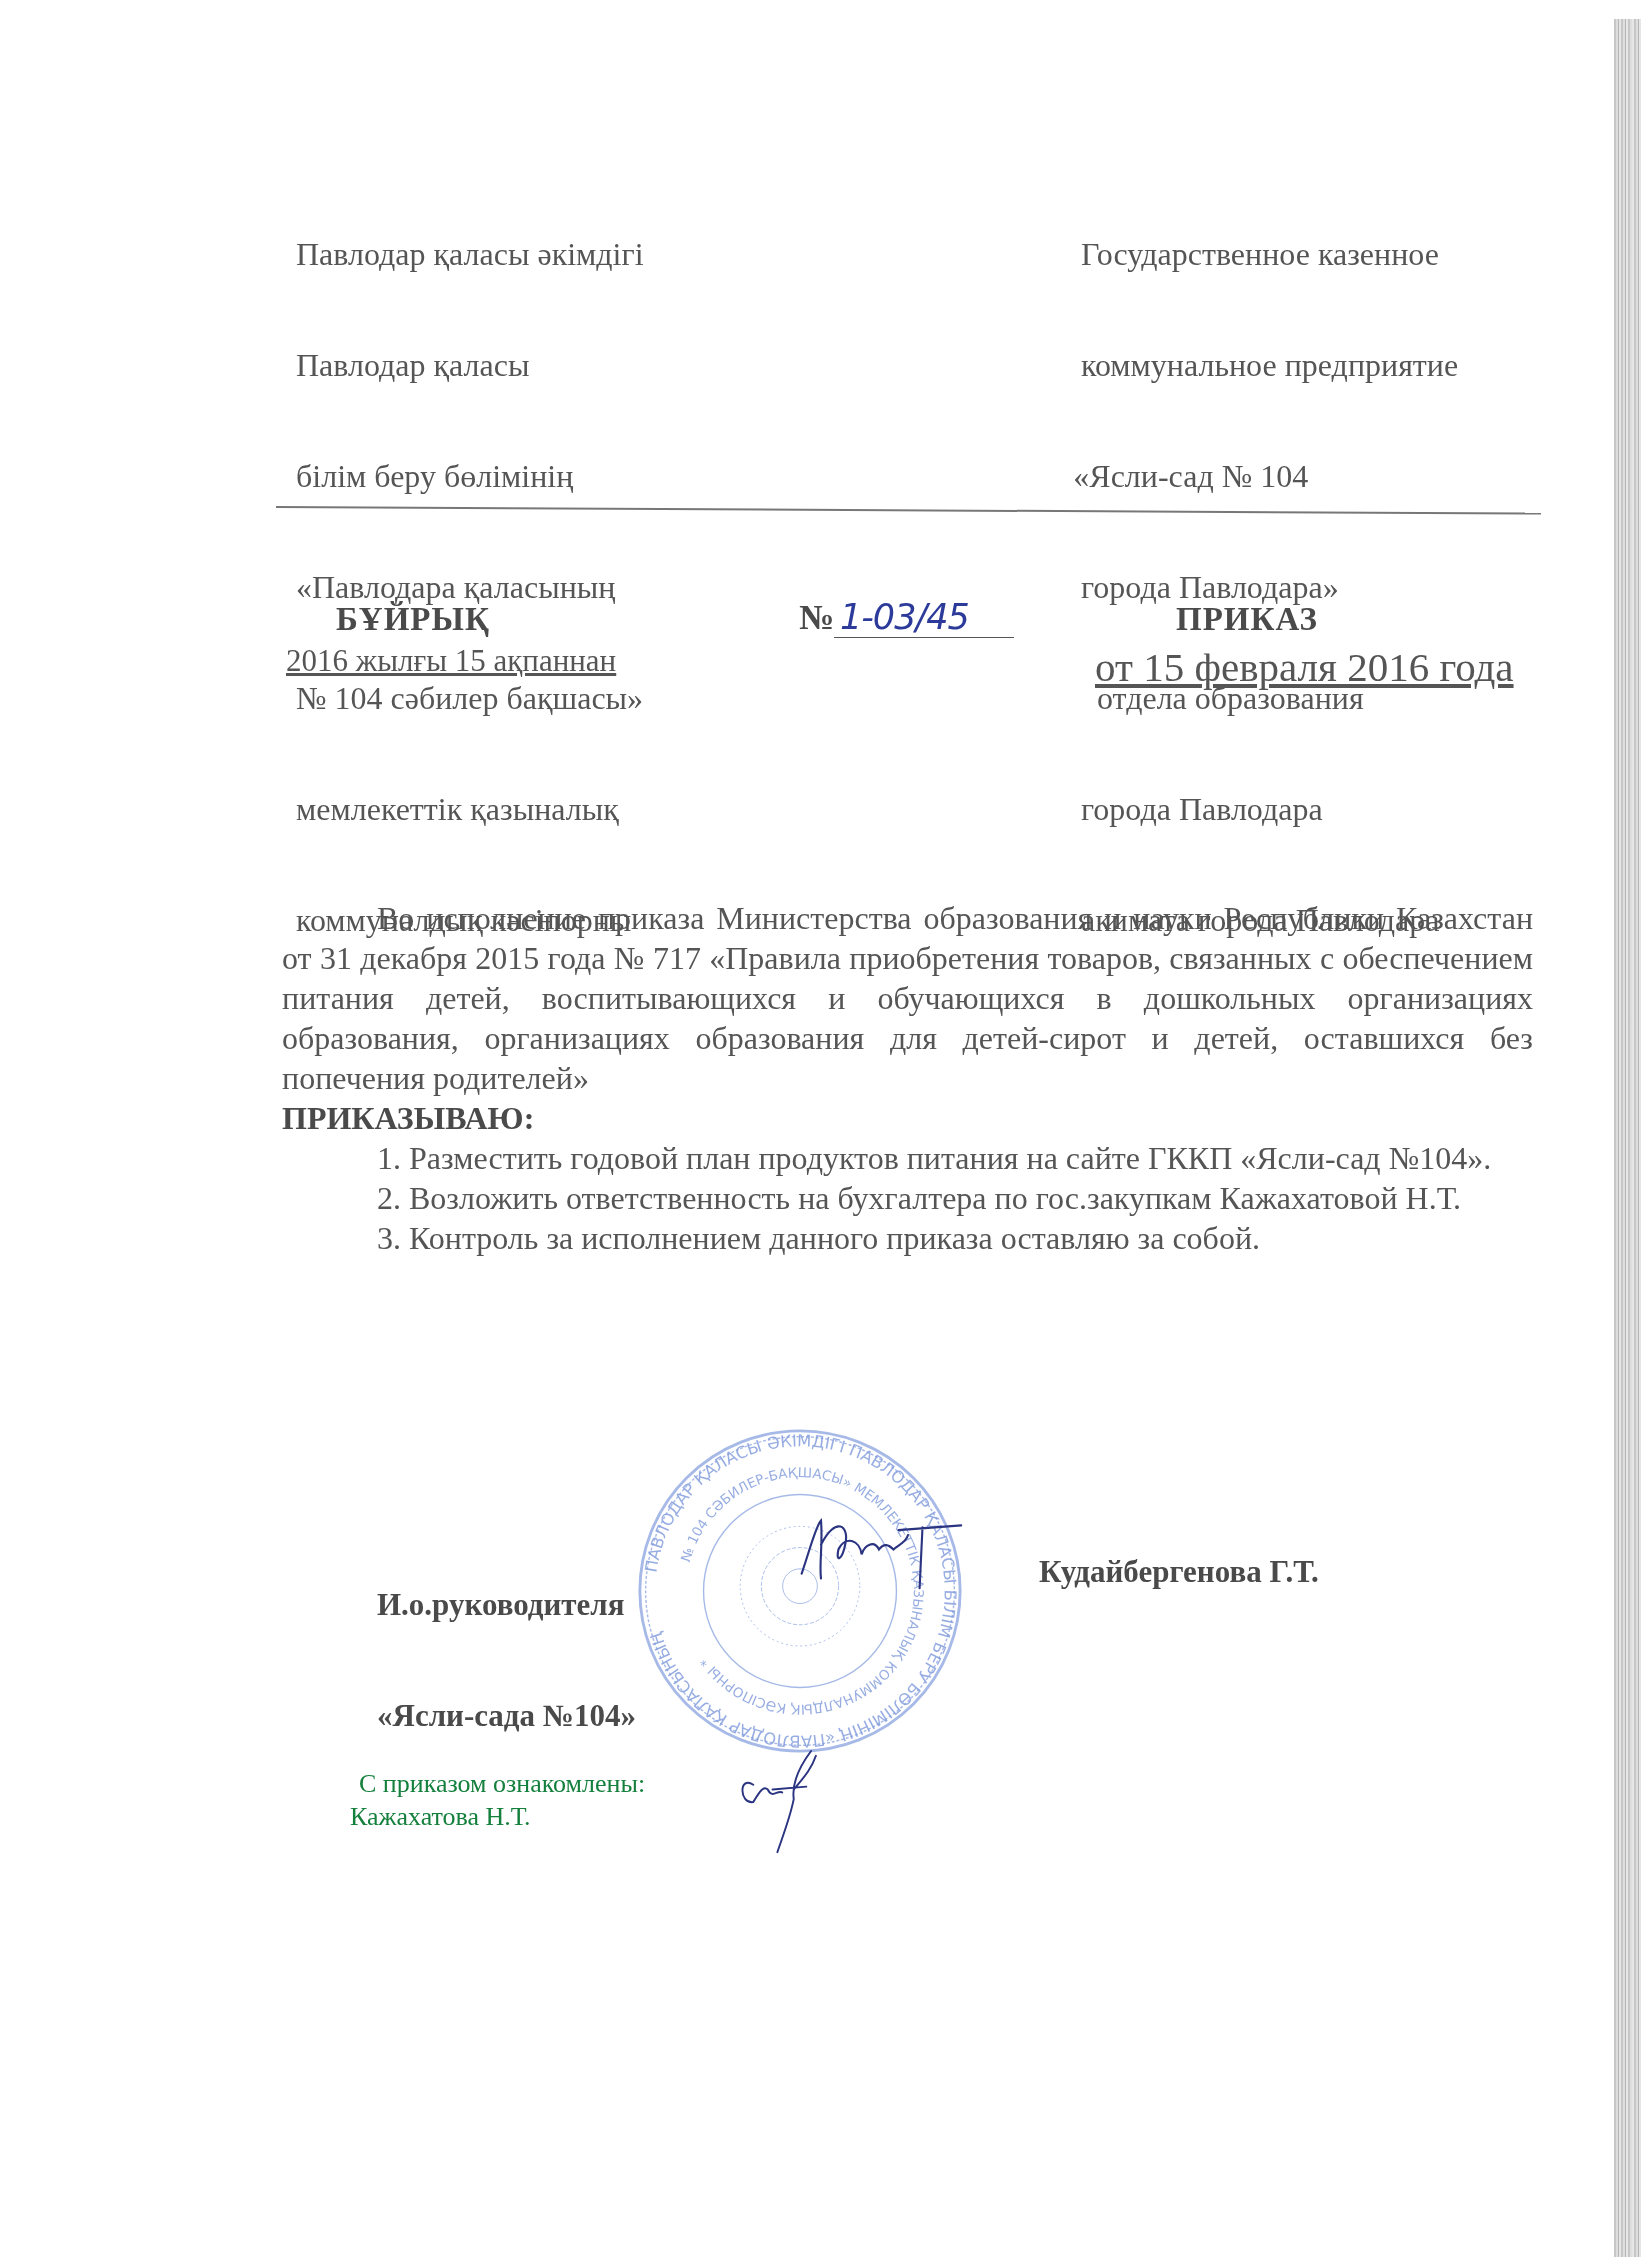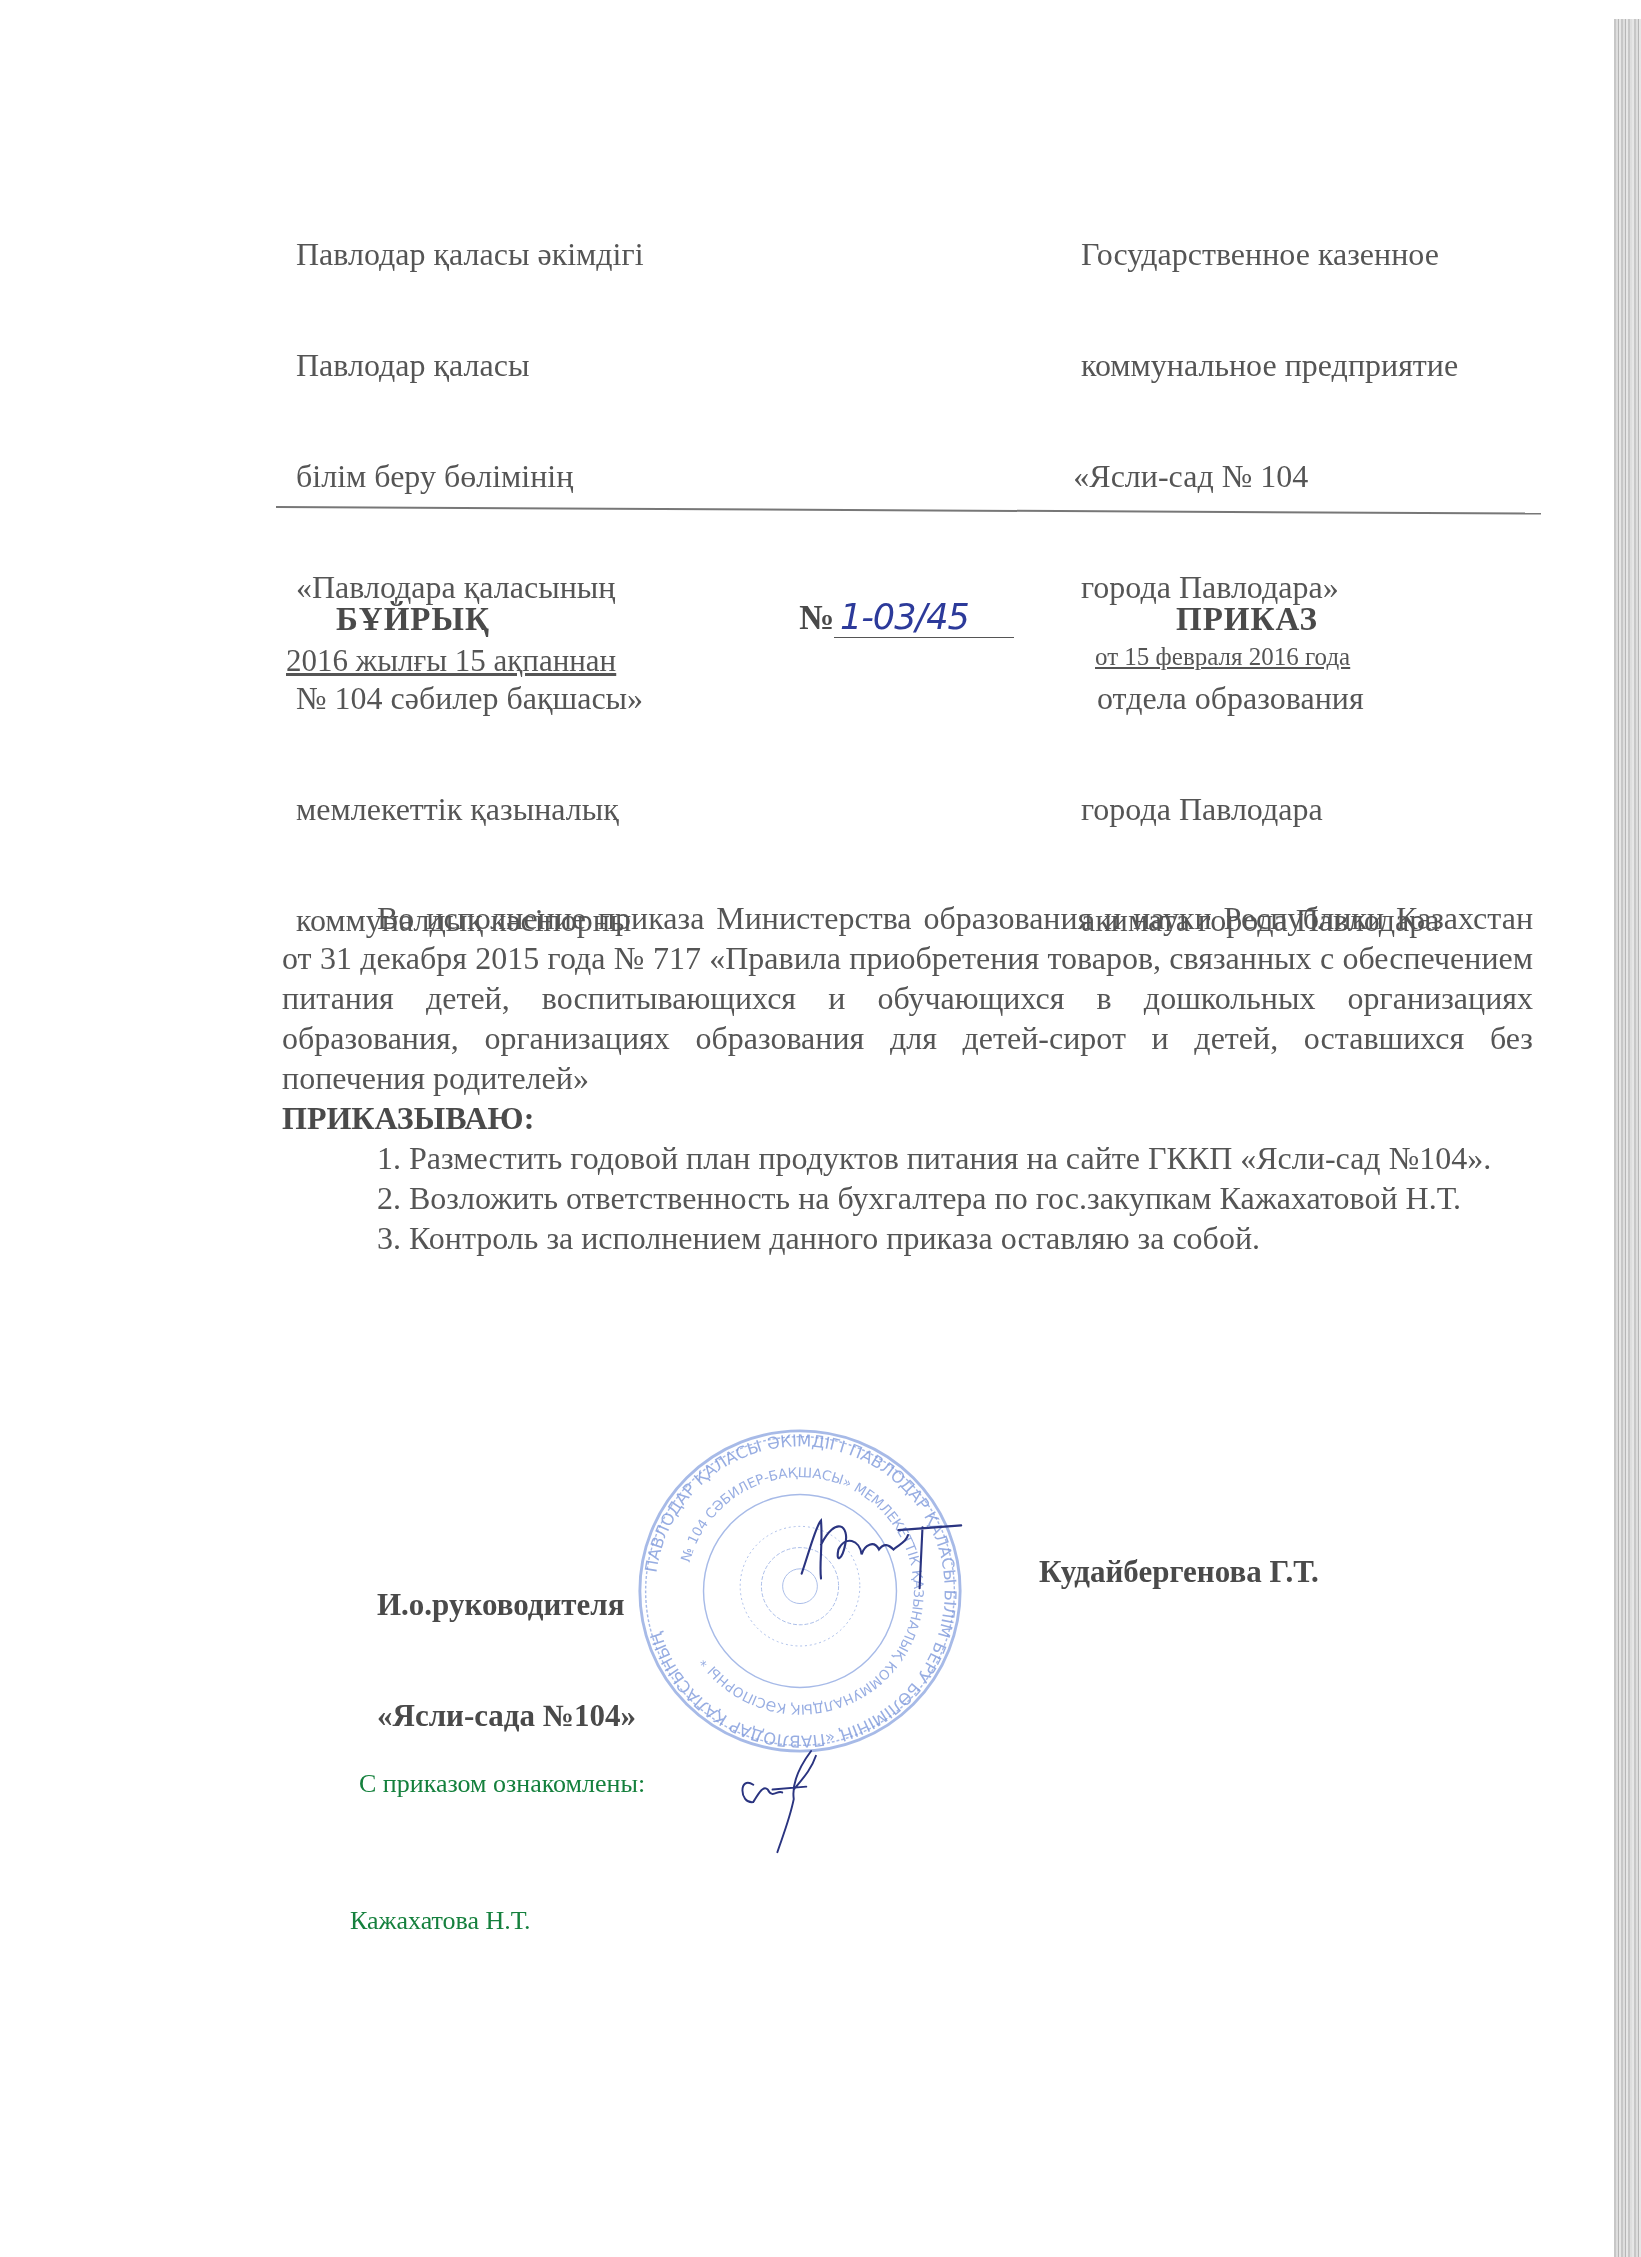--- a/index.html
+++ b/index.html
@@ -22,35 +22,35 @@
     transform: rotate(0.3deg); transform-origin: left center;
   }
   .buyryk { position: absolute; left: 336px; top: 601px; font-size: 33px; font-weight: bold; color: #4a4a4a; letter-spacing: 1px; }
   .buyryk-date { position: absolute; left: 286px; top: 643px; font-size: 31px; color: #555; text-decoration: underline; }
   .no-wrap { position: absolute; left: 799px; top: 597px; font-size: 35px; font-weight: bold; color: #4a4a4a; }
   .no-val {
     display: inline-block; width: 174px; border-bottom: 1.9px solid #555; font-family: "DejaVu Sans", sans-serif;
     font-style: italic; font-weight: normal; color: #2c3a9a; font-size: 35px; padding-left: 5.8px; letter-spacing: -1px;
   }
   .prikaz { position: absolute; left: 1176px; top: 601px; font-size: 33px; font-weight: bold; color: #4a4a4a; letter-spacing: 1px; }
-  .prikaz-date { position: absolute; left: 1095px; top: 643px; font-size: 25px; color: #555; text-decoration: underline; font-family: Liberation Serif, serif; }
+  .prikaz-date { position: absolute; left: 1095px; top: 643px; font-size: 41px; color: #555; text-decoration: underline; font-family: Liberation Serif, serif; }
   .subject { position: absolute; left: 282px; top: 769px; font-size: 31px; font-weight: bold; line-height: 39px; color: #4a4a4a; white-space: pre; }
   .body-text {
     position: absolute; left: 282px; top: 898px; width: 1251px; font-size: 32px; line-height: 40px;
     text-align: justify; color: #555;
   }
   .body-text p { margin: 0; }
   .indent { text-indent: 95px; }
   .order-head { font-weight: bold; color: #4a4a4a; }
   .sign-role { position: absolute; left: 377px; top: 1512px; font-size: 31px; font-weight: bold; line-height: 37px; color: #4a4a4a; white-space: pre; }
   .sign-name { position: absolute; left: 1039px; top: 1554px; font-size: 31px; font-weight: bold; color: #4a4a4a; text-align: right; }
   .stamp { position: absolute; left: 626px; top: 1427px; width: 348px; height: 328px; }
   .signature { position: absolute; left: 792px; top: 1506px; width: 174px; height: 87px; }
   .ack { position: absolute; left: 359px; top: 1767px; font-size: 26px; line-height: 33px; color: #15803d; white-space: pre; }
-  .ack2 { left: 350px; top: 1904px; }
+  .ack2 { left: 350px; top: 1800px; }
   .sig2 { position: absolute; left: 734px; top: 1746px; width: 106px; height: 116px; }
 </style>
 </head>
 <body>
 
 <div class="edge"></div>
 
 <div class="hdr-left">
   <div>Павлодар қаласы әкімдігі</div>
   <div>Павлодар қаласы</div>

